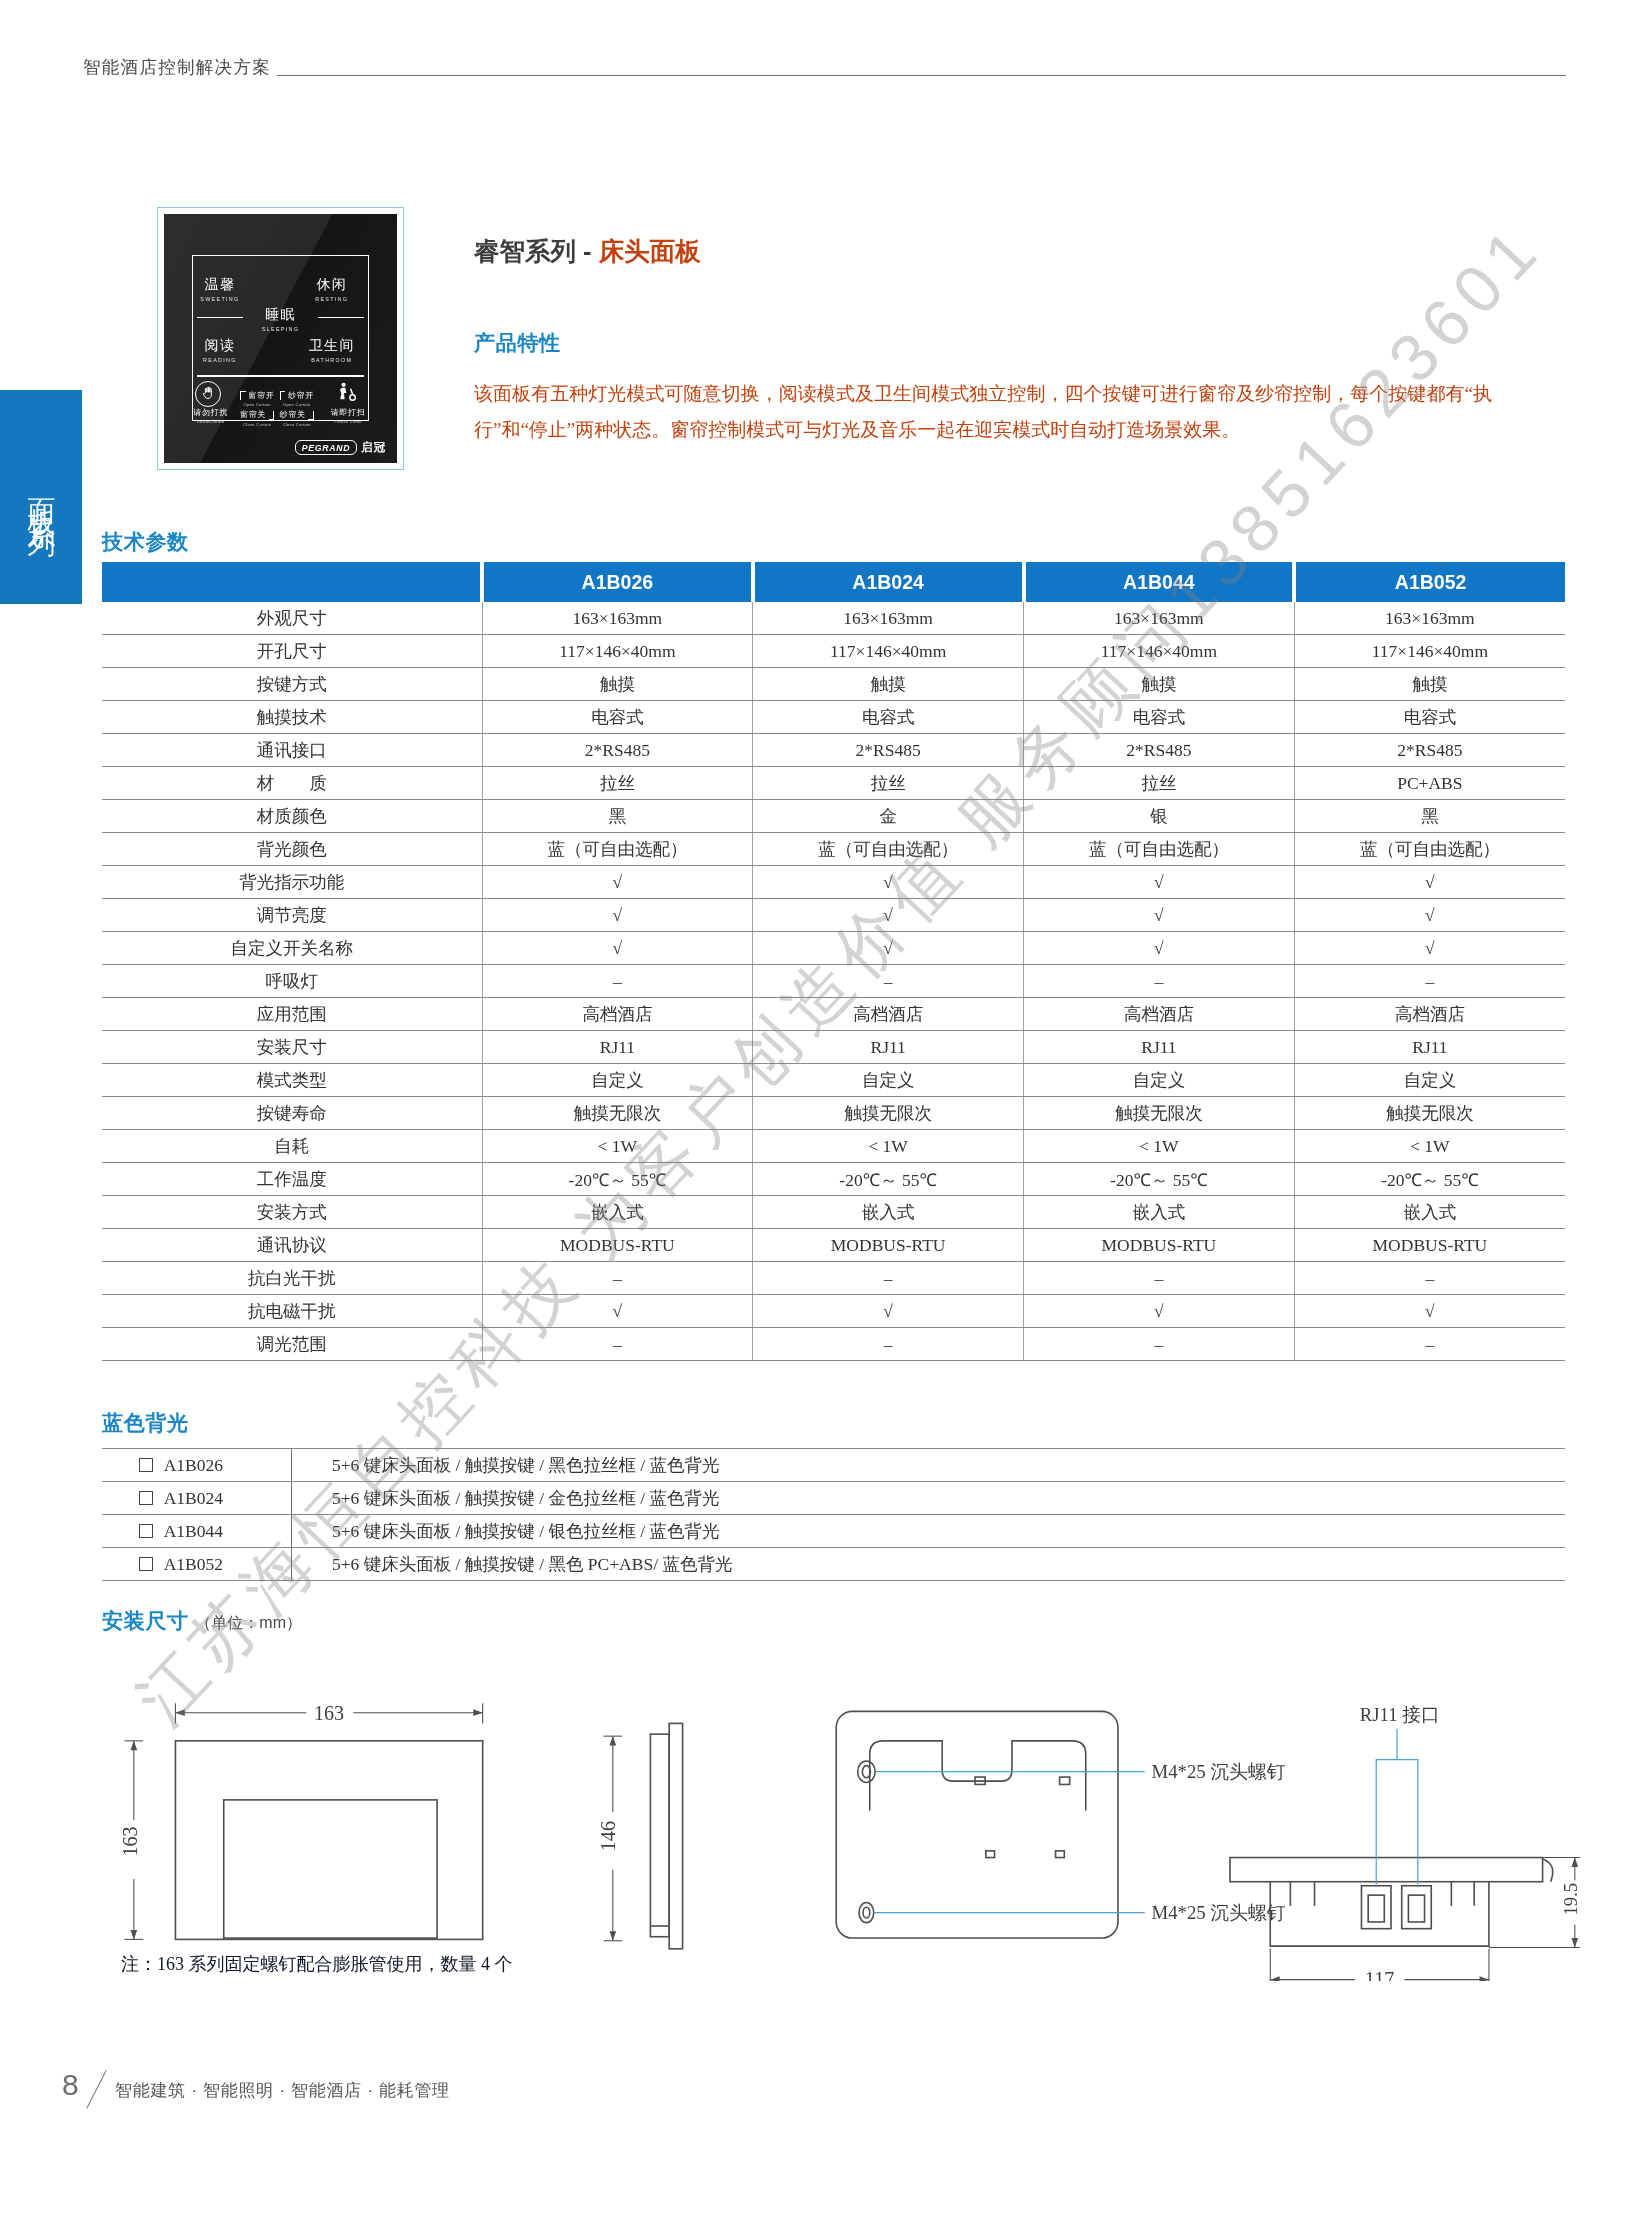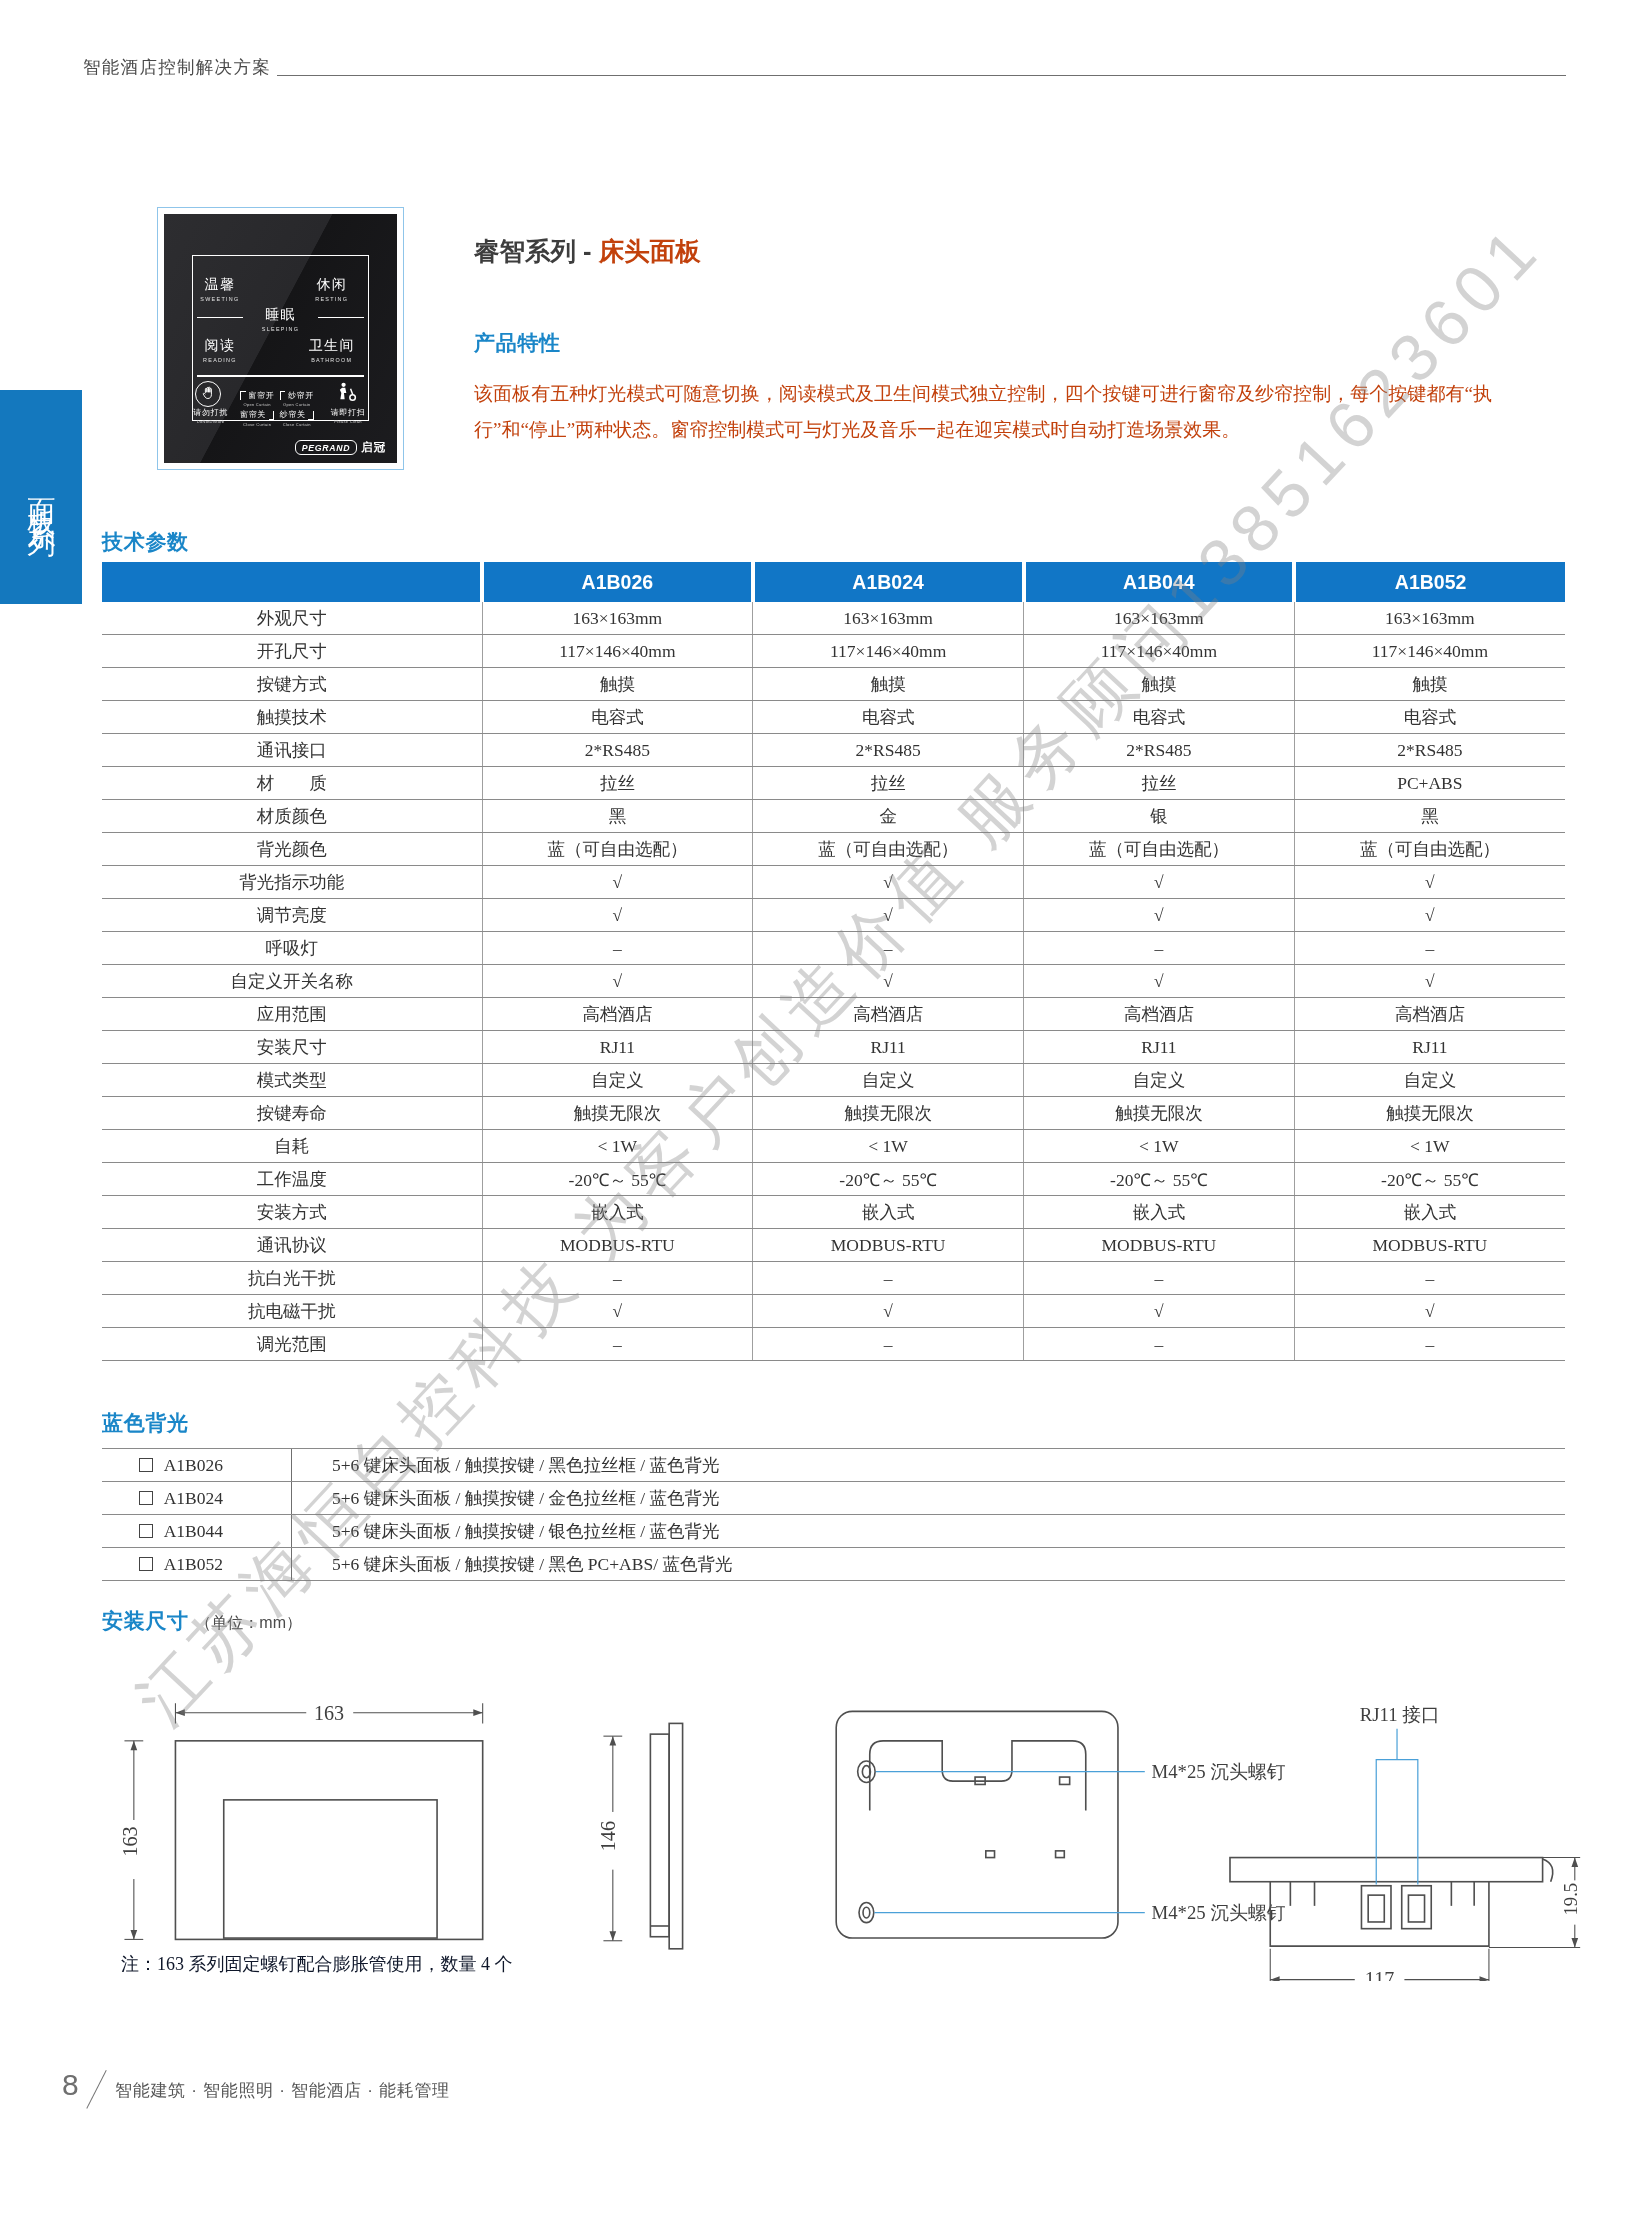--- a/index.html
+++ b/index.html
@@ -280,32 +280,32 @@
           <td>√</td>
         </tr>
         <tr>
           <td>调节亮度</td>
           <td>√</td>
           <td>√</td>
           <td>√</td>
           <td>√</td>
         </tr>
         <tr>
+          <td>自定义开关名称</td>
+          <td>√</td>
+          <td>√</td>
+          <td>√</td>
+          <td>√</td>
+        </tr>
+        <tr>
           <td>呼吸灯</td>
           <td>–</td>
           <td>–</td>
           <td>–</td>
           <td>–</td>
-        </tr>
-        <tr>
-          <td>自定义开关名称</td>
-          <td>√</td>
-          <td>√</td>
-          <td>√</td>
-          <td>√</td>
         </tr>
         <tr>
           <td>应用范围</td>
           <td>高档酒店</td>
           <td>高档酒店</td>
           <td>高档酒店</td>
           <td>高档酒店</td>
         </tr>
         <tr>
           <td>安装尺寸</td>

